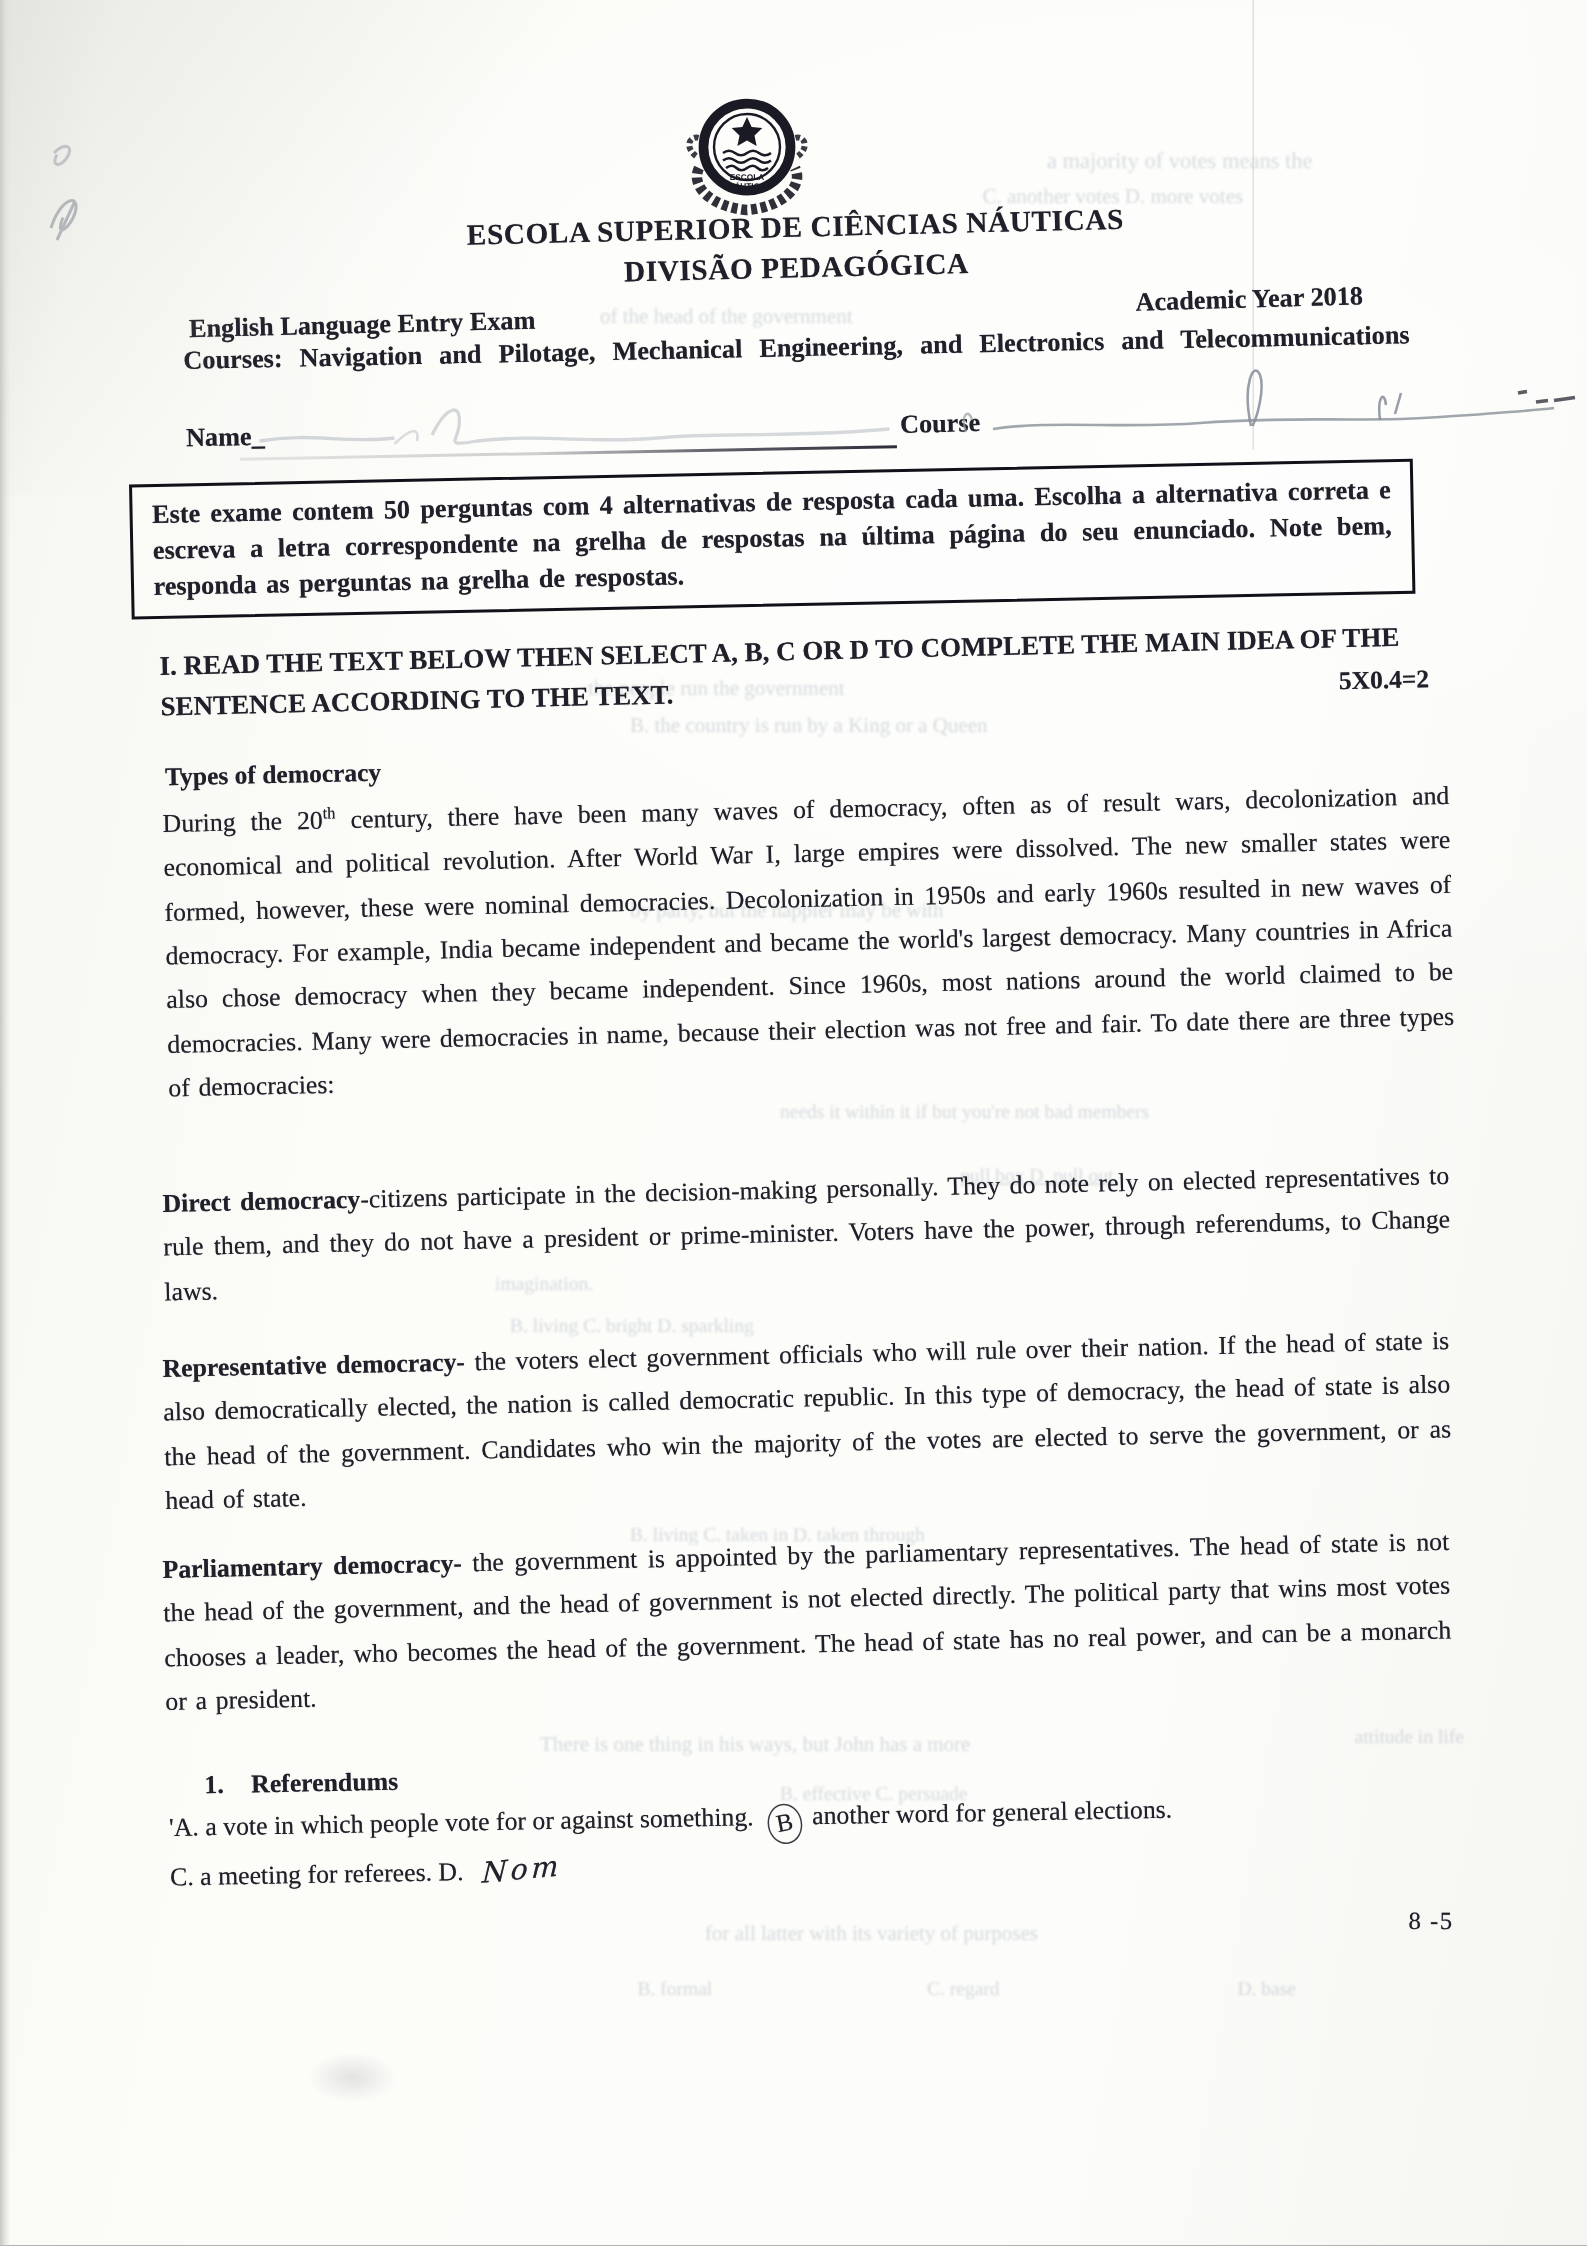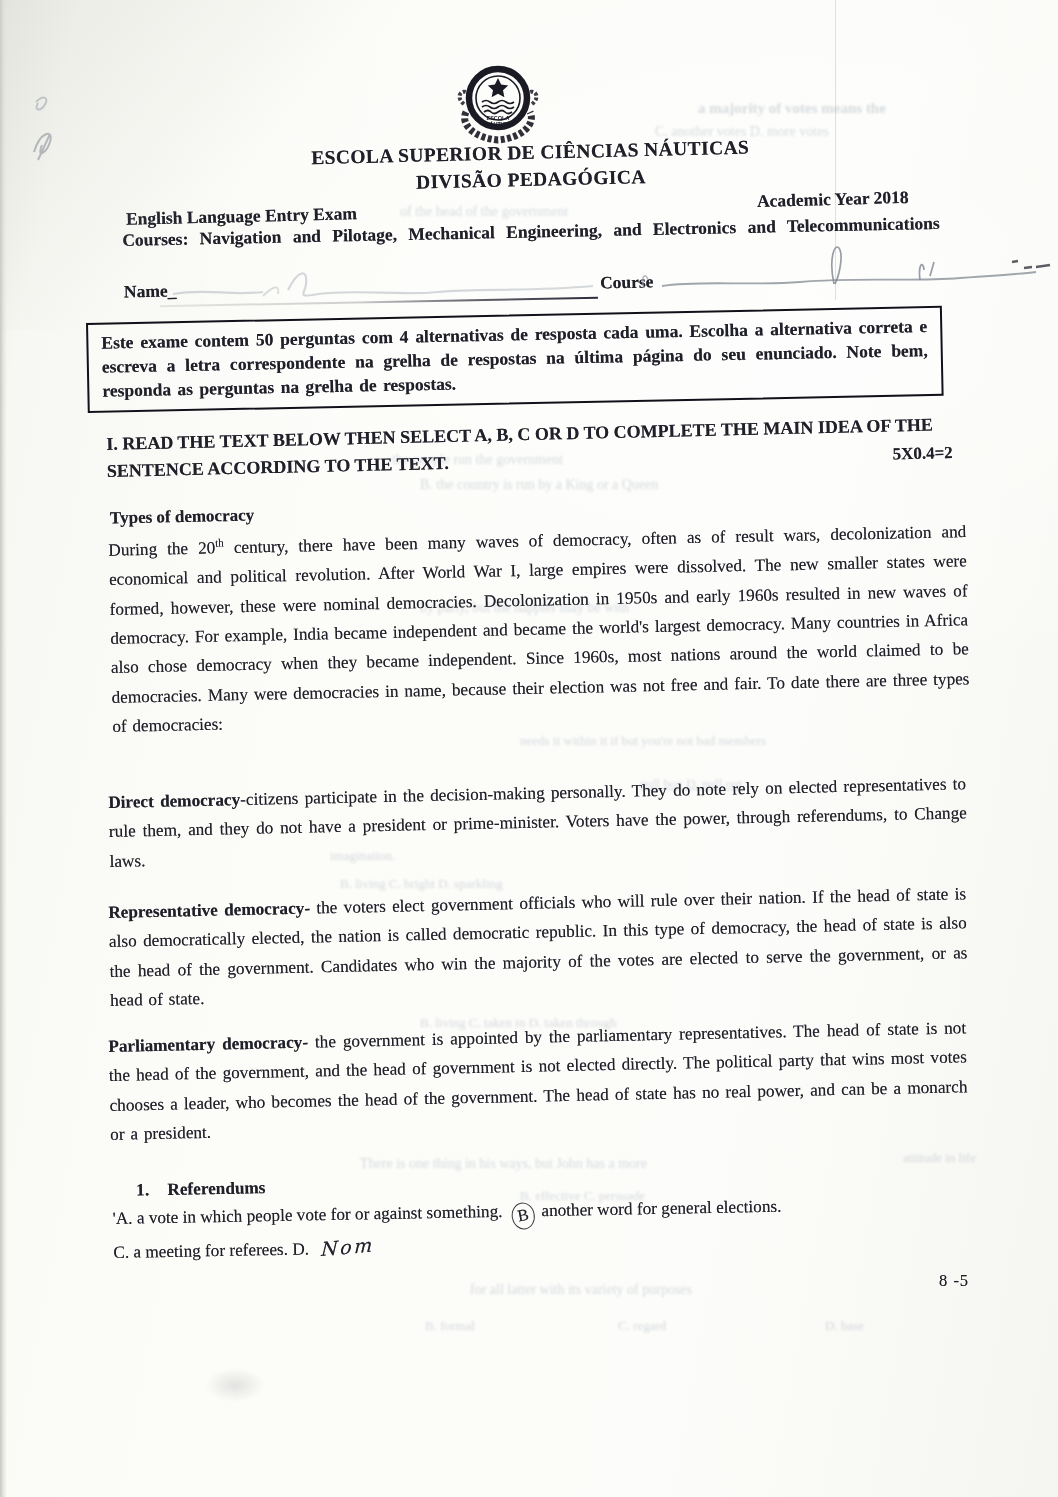--- a/index.html
+++ b/index.html
@@ -73,21 +73,21 @@
 </style>
 </head>
 <body>
 
 <div id="paper">
 
   <div class="scanline"></div>
   <div class="smudge"></div>
 
   <div id="ghost-layer">
-      <span class="ghost" style="left: 698px; top: 100px; font-size: 15px; font-weight: bold;">a majority of votes means the</span>
+      <span class="ghost" style="left: 698px; top: 100px; font-size: 15px;">a majority of votes means the</span>
       <span class="ghost" style="left: 655px; top: 124px; font-size: 14px;">C. another votes   D. more votes</span>
       <span class="ghost" style="left: 400px; top: 204px; font-size: 14px;">of the head of the government</span>
       <span class="ghost" style="left: 392px; top: 452px; font-size: 14px; font-family: Liberation Serif, serif;">the people run the government</span>
       <span class="ghost" style="left: 420px; top: 477px; font-size: 14px;">B. the country is run by a King or a Queen</span>
       <span class="ghost" style="left: 420px; top: 600px; font-size: 14px;">by party, but the happier may be with</span>
       <span class="ghost" style="left: 520px; top: 733px; font-size: 13px;">needs it within it if but you're not bad members</span>
       <span class="ghost" style="left: 640px; top: 776px; font-size: 13px; text-decoration: underline;">pull box      D. pull out</span>
       <span class="ghost" style="left: 330px; top: 848px; font-size: 13px;">imagination.</span>
       <span class="ghost" style="left: 340px; top: 876px; font-size: 13px;">B. living            C. bright            D. sparkling</span>
       <span class="ghost" style="left: 420px; top: 1015px; font-size: 13px;">B. living    C. taken in    D. taken through</span>

